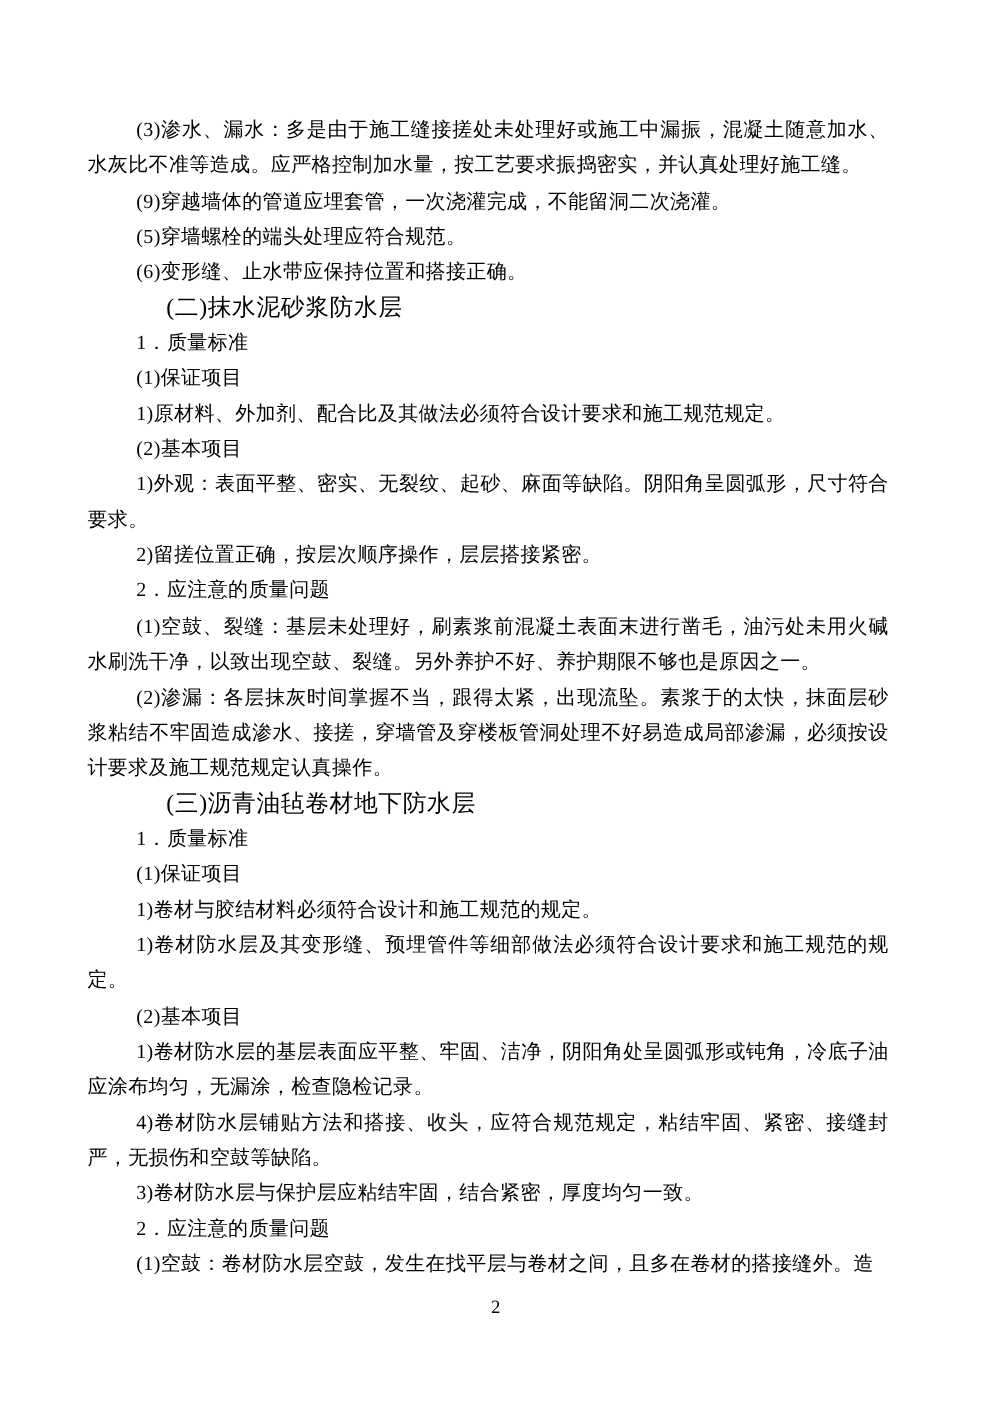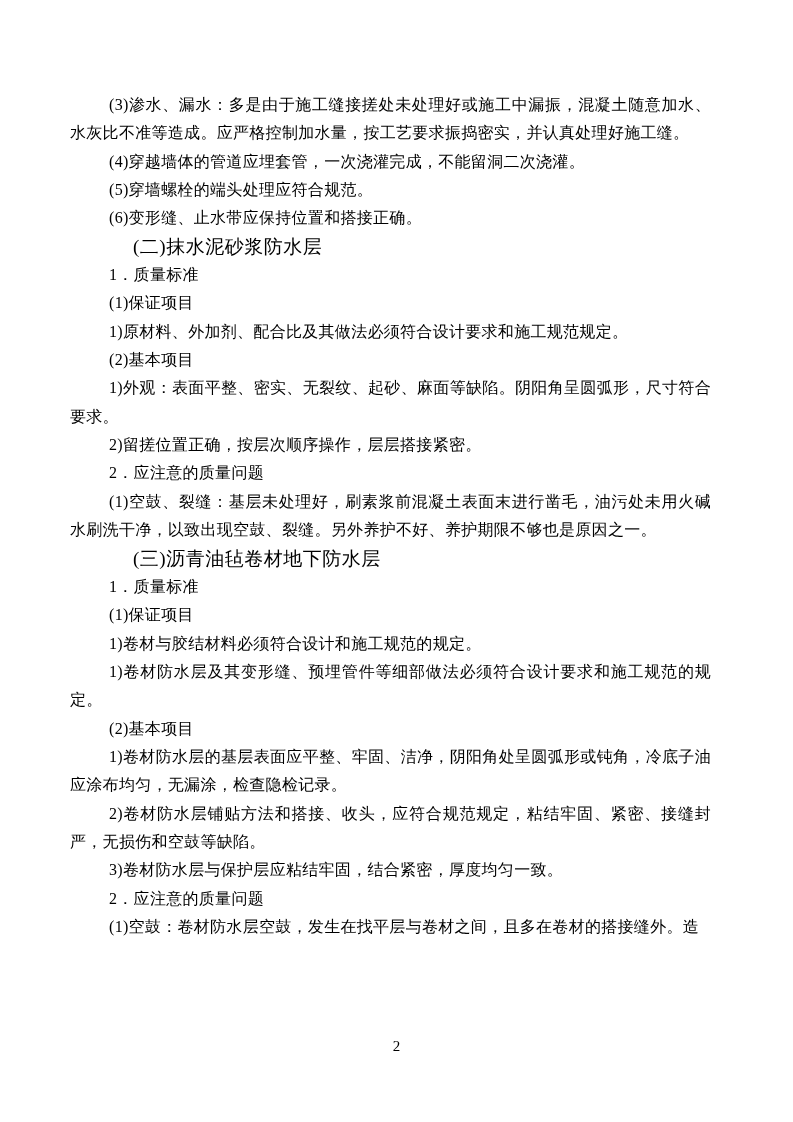--- a/index.html
+++ b/index.html
@@ -48,38 +48,39 @@
     font-size: 15px;
     line-height: 20px;
   }
 </style>
 </head>
 <body>
 
 <div class="page">
   <div class="content">
       <p class="para-body">(3)渗水、漏水：多是由于施工缝接搓处未处理好或施工中漏振，混凝土随意加水、水灰比不准等造成。应严格控制加水量，按工艺要求振捣密实，并认真处理好施工缝。</p>
-      <p class="para-body">(4)穿越墙体的管道应埋套管，一次浇灌完成，不能留洞二次浇灌。</p>
+      <p class="para-body">(9)穿越墙体的管道应埋套管，一次浇灌完成，不能留洞二次浇灌。</p>
       <p class="para-body">(5)穿墙螺栓的端头处理应符合规范。</p>
       <p class="para-body">(6)变形缝、止水带应保持位置和搭接正确。</p>
       <p class="para-heading">(二)抹水泥砂浆防水层</p>
       <p class="para-body">1．质量标准</p>
       <p class="para-body">(1)保证项目</p>
       <p class="para-body">1)原材料、外加剂、配合比及其做法必须符合设计要求和施工规范规定。</p>
       <p class="para-body">(2)基本项目</p>
       <p class="para-body">1)外观：表面平整、密实、无裂纹、起砂、麻面等缺陷。阴阳角呈圆弧形，尺寸符合要求。</p>
       <p class="para-body">2)留搓位置正确，按层次顺序操作，层层搭接紧密。</p>
       <p class="para-body">2．应注意的质量问题</p>
       <p class="para-body">(1)空鼓、裂缝：基层未处理好，刷素浆前混凝土表面末进行凿毛，油污处未用火碱水刷洗干净，以致出现空鼓、裂缝。另外养护不好、养护期限不够也是原因之一。</p>
+      <p class="para-body">(2)渗漏：各层抹灰时间掌握不当，跟得太紧，出现流坠。素浆于的太快，抹面层砂浆粘结不牢固造成渗水、接搓，穿墙管及穿楼板管洞处理不好易造成局部渗漏，必须按设计要求及施工规范规定认真操作。</p>
       <p class="para-heading">(三)沥青油毡卷材地下防水层</p>
       <p class="para-body">1．质量标准</p>
       <p class="para-body">(1)保证项目</p>
       <p class="para-body">1)卷材与胶结材料必须符合设计和施工规范的规定。</p>
       <p class="para-body">1)卷材防水层及其变形缝、预埋管件等细部做法必须符合设计要求和施工规范的规定。</p>
       <p class="para-body">(2)基本项目</p>
       <p class="para-body">1)卷材防水层的基层表面应平整、牢固、洁净，阴阳角处呈圆弧形或钝角，冷底子油应涂布均匀，无漏涂，检查隐检记录。</p>
-      <p class="para-body">2)卷材防水层铺贴方法和搭接、收头，应符合规范规定，粘结牢固、紧密、接缝封严，无损伤和空鼓等缺陷。</p>
+      <p class="para-body">4)卷材防水层铺贴方法和搭接、收头，应符合规范规定，粘结牢固、紧密、接缝封严，无损伤和空鼓等缺陷。</p>
       <p class="para-body">3)卷材防水层与保护层应粘结牢固，结合紧密，厚度均匀一致。</p>
       <p class="para-body">2．应注意的质量问题</p>
       <p class="para-body">(1)空鼓：卷材防水层空鼓，发生在找平层与卷材之间，且多在卷材的搭接缝外。造</p>
     </div>
   <div class="page-footer">2</div>
 </div>
 
 </body></html>

